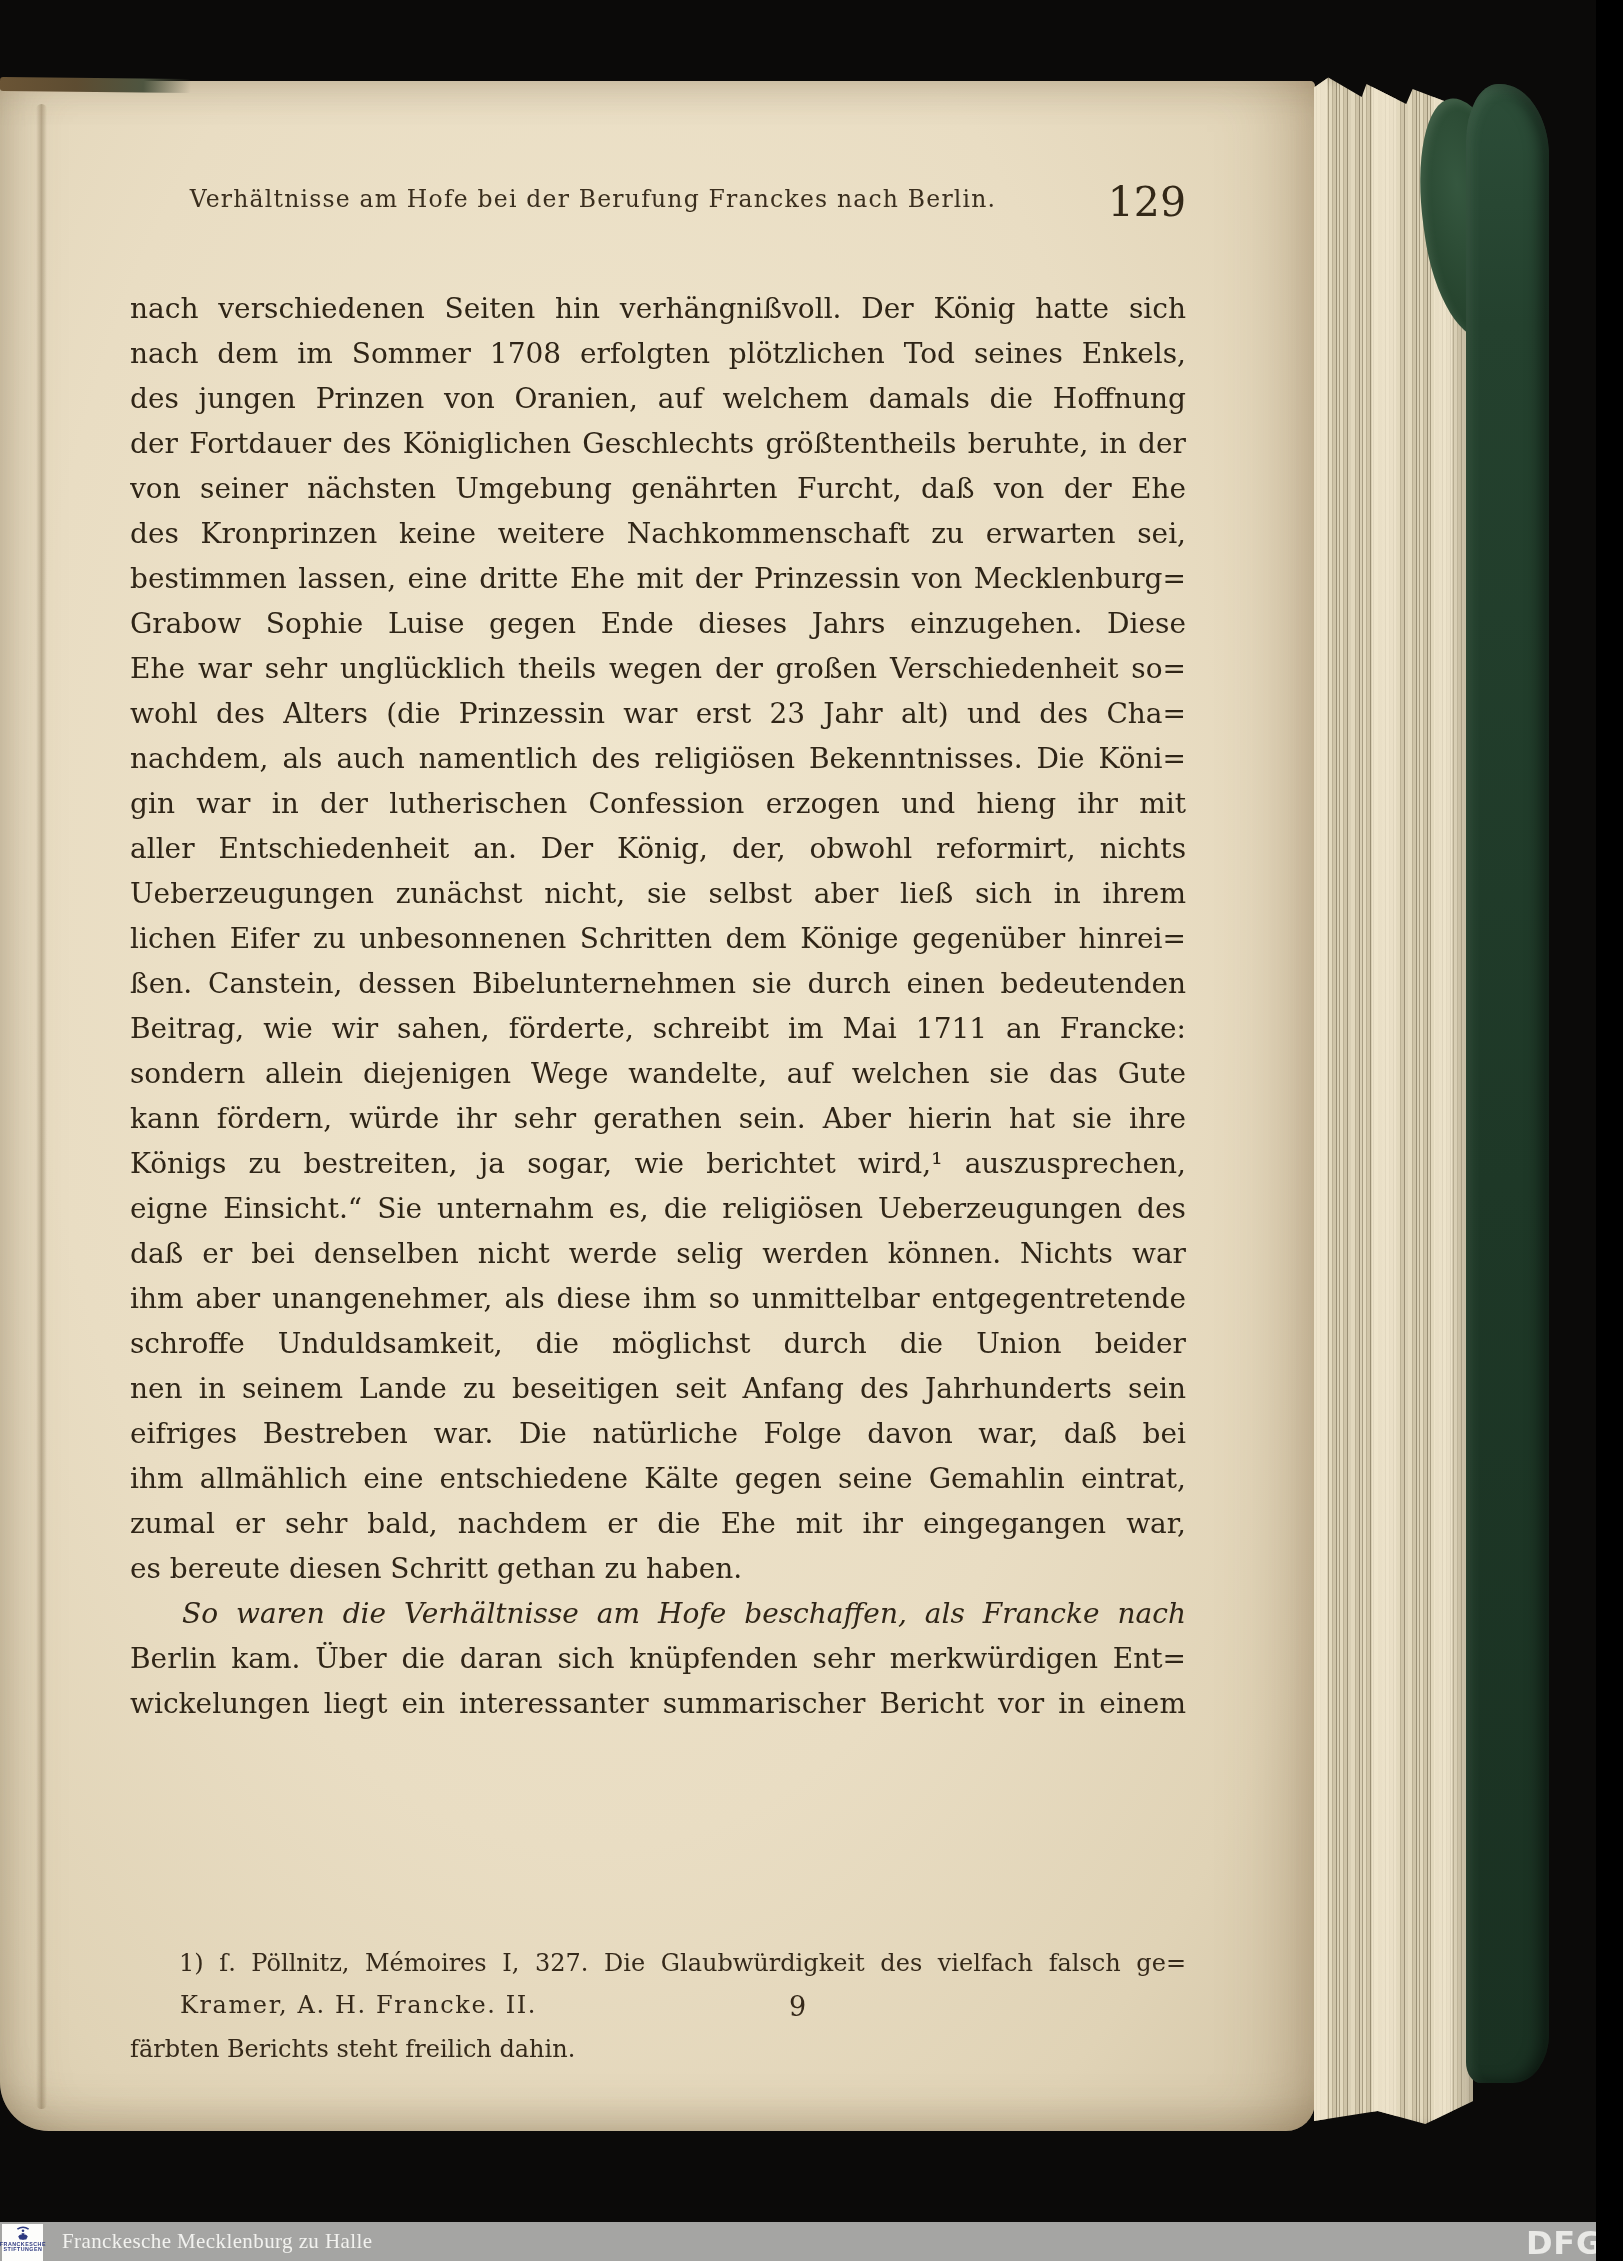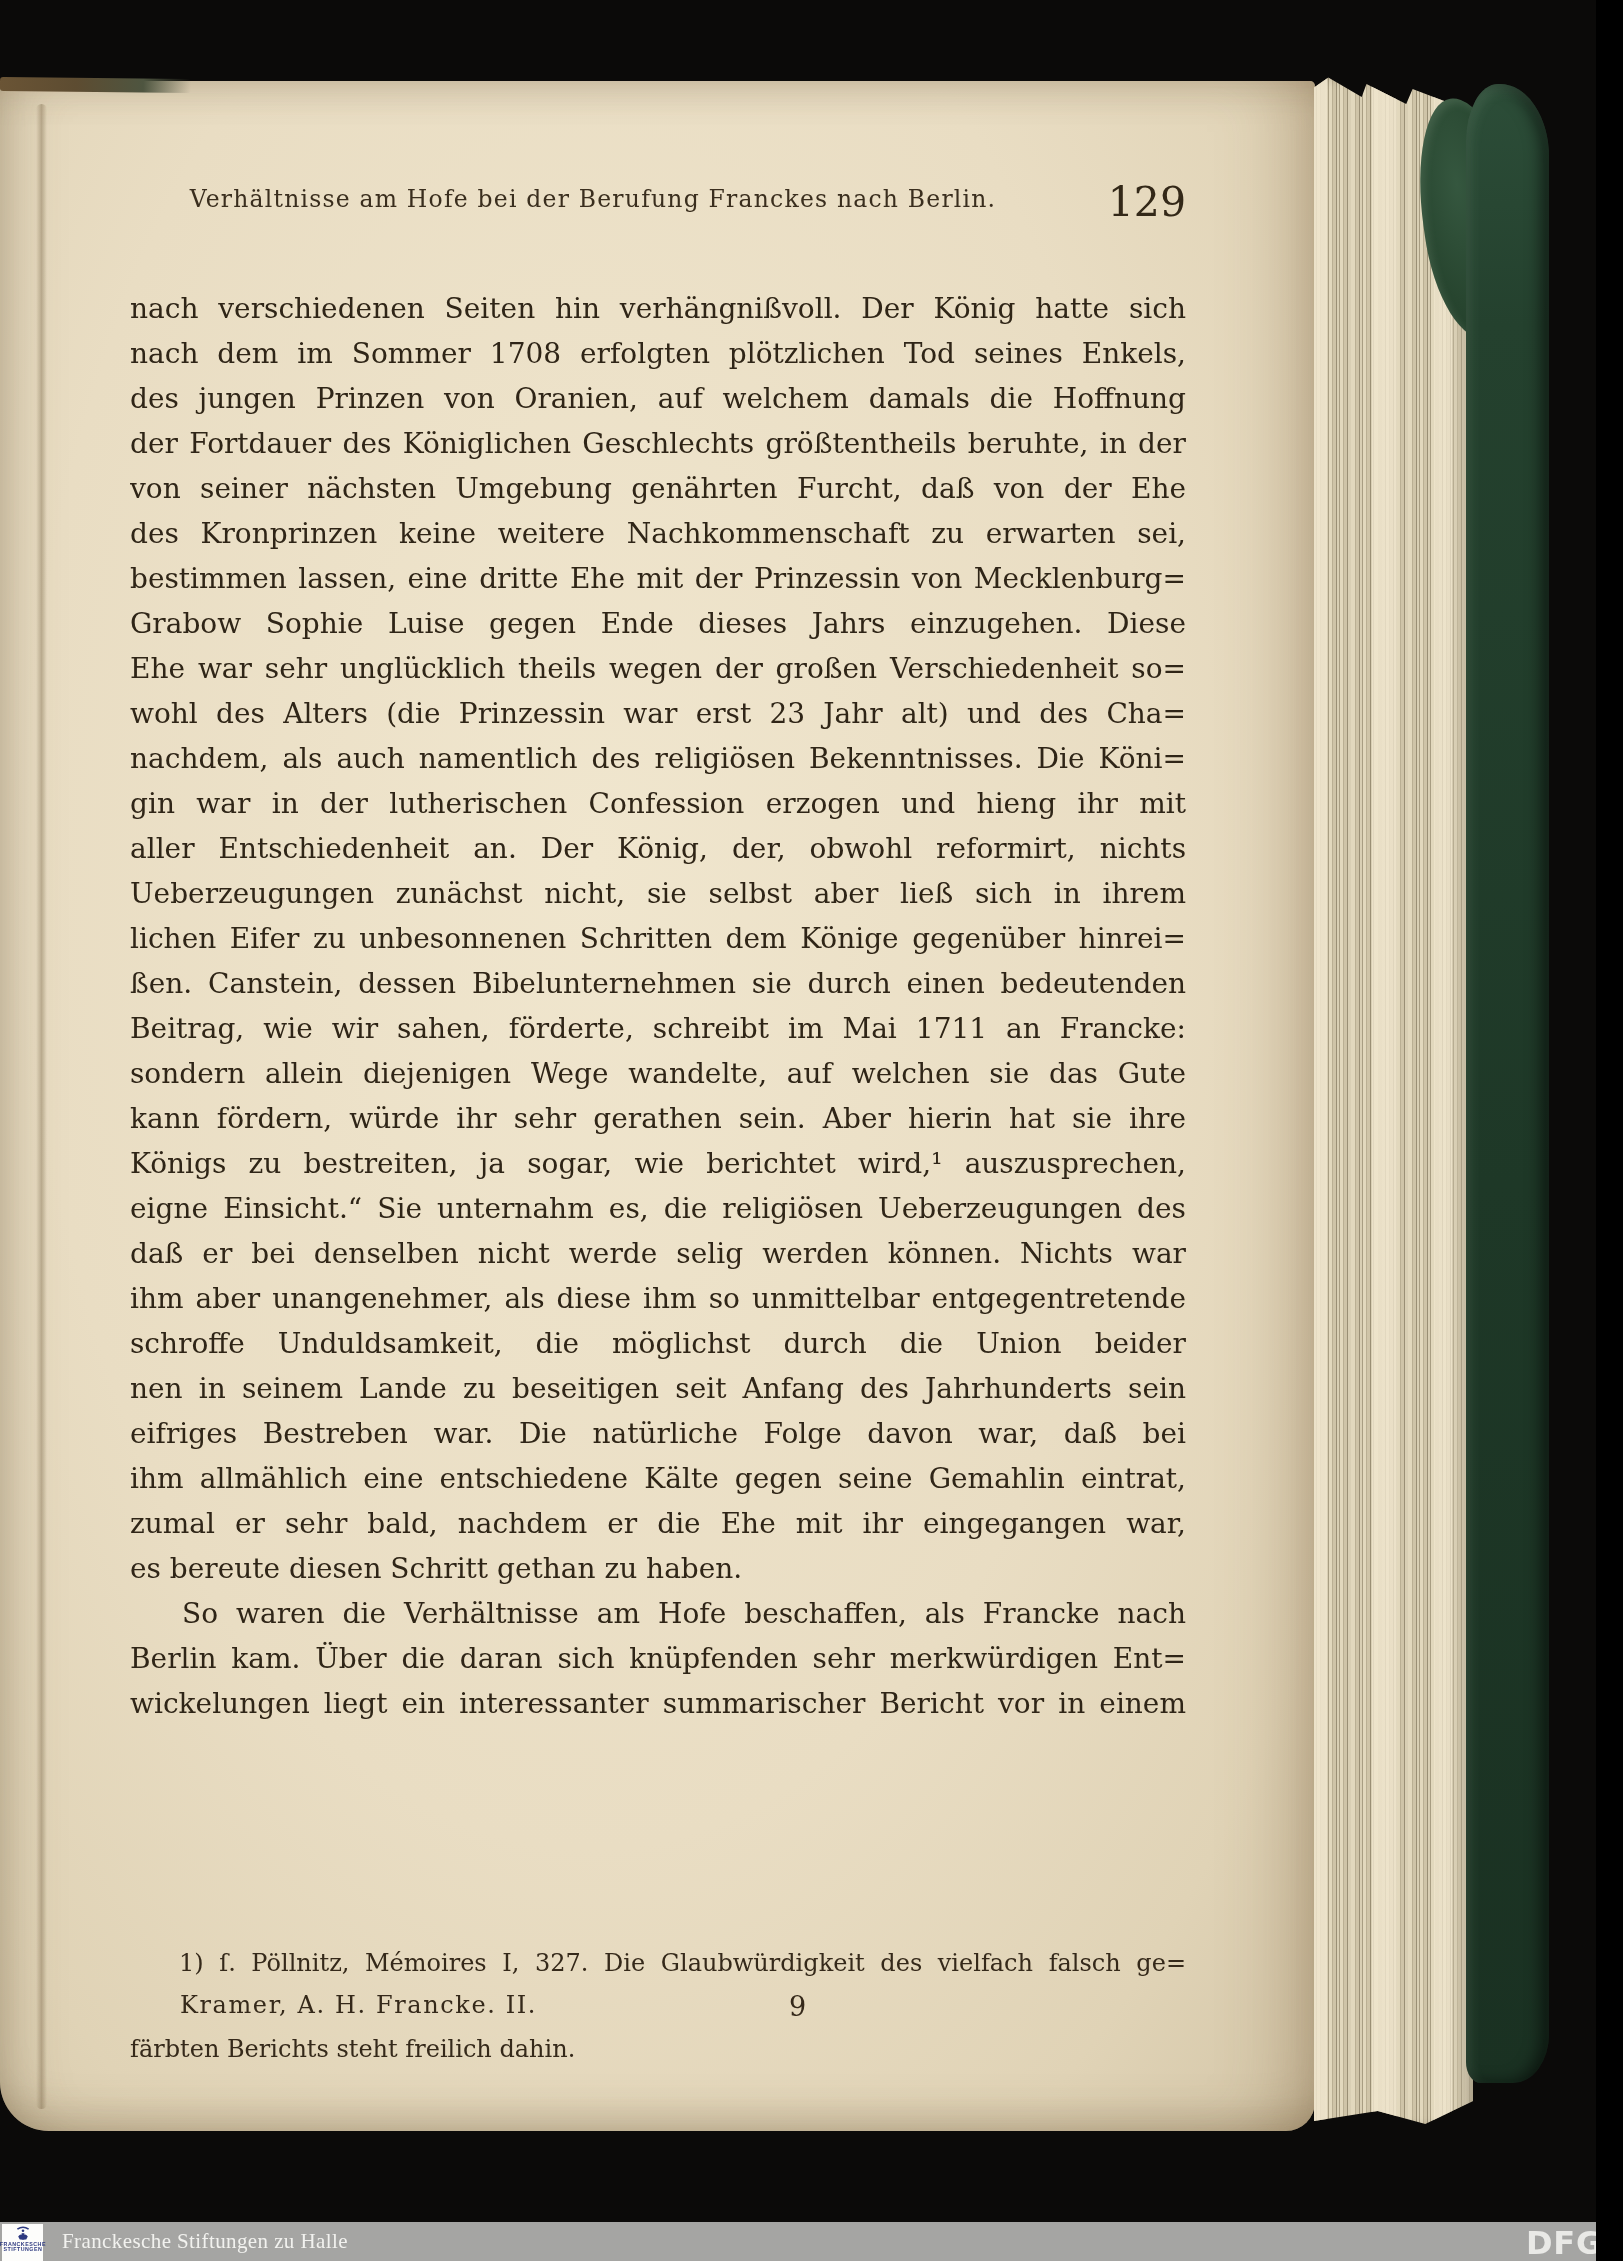--- a/index.html
+++ b/index.html
@@ -77,21 +77,21 @@
     background:linear-gradient(90deg,#57452c,#3f3category01f 15%,#473823 85%,#5a4930);
     opacity:.85;
   }
   #body-block{left:130px;top:205px;width:1056px;}
   .bline{
     width:1056px;height:45px;line-height:45px;
     font-size:28px;overflow:hidden;white-space:normal;
     text-align:justify;text-align-last:justify;
     color:#2f2517;
   }
-  .bline.indent{text-indent:52px;}
+  .bline.indent{text-indent:52px;font-style:italic;}
   .bline.end{text-align-last:left;}
   #footnote-block{left:130px;top:1817px;width:1056px;}
   .fline{
     width:1056px;height:42px;line-height:42px;
     font-size:24px;overflow:hidden;
     text-align:justify;text-align-last:justify;
     color:#35291a;
     margin-top:44px;
   }
   .fline.indent{text-indent:49px;}
@@ -194,18 +194,18 @@
     <div id="logo-box">
       <svg id="logo-emblem" width="18" height="16" viewBox="0 0 22 20">
         <path d="M4 4 Q11 -1 18 4" fill="none" stroke="#2e3a80" stroke-width="2"></path>
         <circle cx="11" cy="6" r="1.6" fill="#2e3a80"></circle>
         <path d="M5 13 Q8 9 11 12 Q14 9 17 13 L15 17 L7 17 Z" fill="#2e3a80"></path>
         <rect x="9.3" y="9" width="3.4" height="8" fill="#2e3a80"></rect>
       </svg>
       <div class="logo-caption">FRANCKESCHE</div>
       <div class="logo-caption">STIFTUNGEN</div>
     </div>
-    <div id="bar-institution">Franckesche Stiftungen zu Halle</div>
+    <div id="bar-institution">Franckesche Mecklenburg zu Halle</div>
     <div id="dfg-logo">DFG</div>
   </div>
 
 </div>
 
 
 </body></html>

